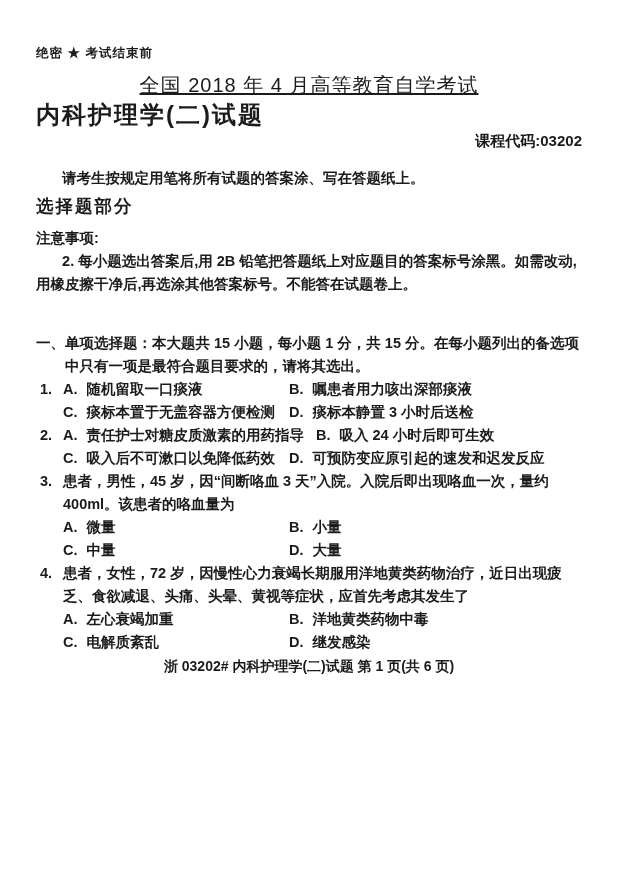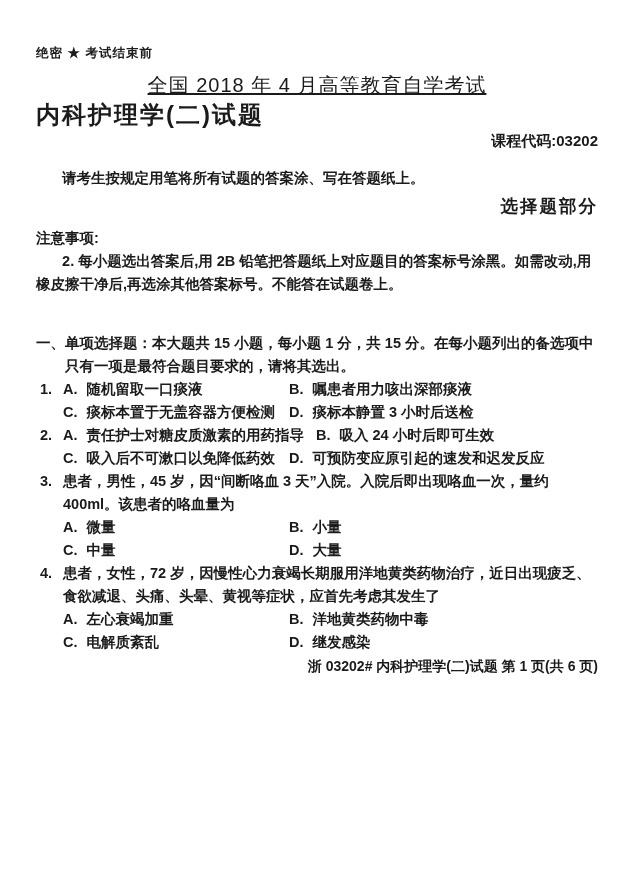--- a/index.html
+++ b/index.html
@@ -8,21 +8,21 @@
     width: 630px;
     height: 889px;
     box-sizing: border-box;
     margin: 0 auto;
     background: #ffffff;
     color: #1b1b1b;
     font-family: "Liberation Sans", sans-serif;
     font-size: 14.5px;
     line-height: 23px;
     font-weight: 600;
-    padding: 44px 32px 0 36px;
+    padding: 44px 48px 0 36px;
     overflow: hidden;
   }
   .classification {
     font-size: 12.5px;
     line-height: 18px;
     font-weight: 700;
     margin-bottom: 10px;
     letter-spacing: 1px;
   }
   .title1 {
@@ -42,42 +42,42 @@
   }
   .course {
     text-align: right;
     font-size: 15px;
     line-height: 21px;
     font-weight: 700;
     margin-bottom: 16px;
   }
   .instruction { margin: 0; text-indent: 1.8em; }
   .section-title {
-    text-align: right;
+    text-align: left;
     font-size: 17.5px;
     line-height: 26px;
     font-weight: 800;
     letter-spacing: 2px;
     margin: 3px 0 8px 0;
   }
   .notes-title { font-weight: 700; }
   .note { margin: 0; text-indent: 1.8em; }
   .part-header { display: flex; font-weight: 700; margin-top: 36px; }
   .part-label { white-space: nowrap; }
   .part-text { flex: 1; }
   .question { display: flex; }
   .q-num { flex: 0 0 23px; padding-left: 4px; }
   .q-body { flex: 1; }
   .q-stem { }
   .opt-row { display: flex; }
   .opt { display: flex; }
   .opt-first { flex: 0 0 auto; min-width: 226px; padding-right: 12px; box-sizing: border-box; }
   .opt-label { margin-right: 9px; white-space: nowrap; }
   .footer {
-    text-align: right;
+    text-align: center;
     font-size: 14px;
     margin-top: 1px;
   }
 </style>
 </head>
 <body>
 
 <div class="page">
 
   <div class="classification">绝密 ★ 考试结束前</div>

